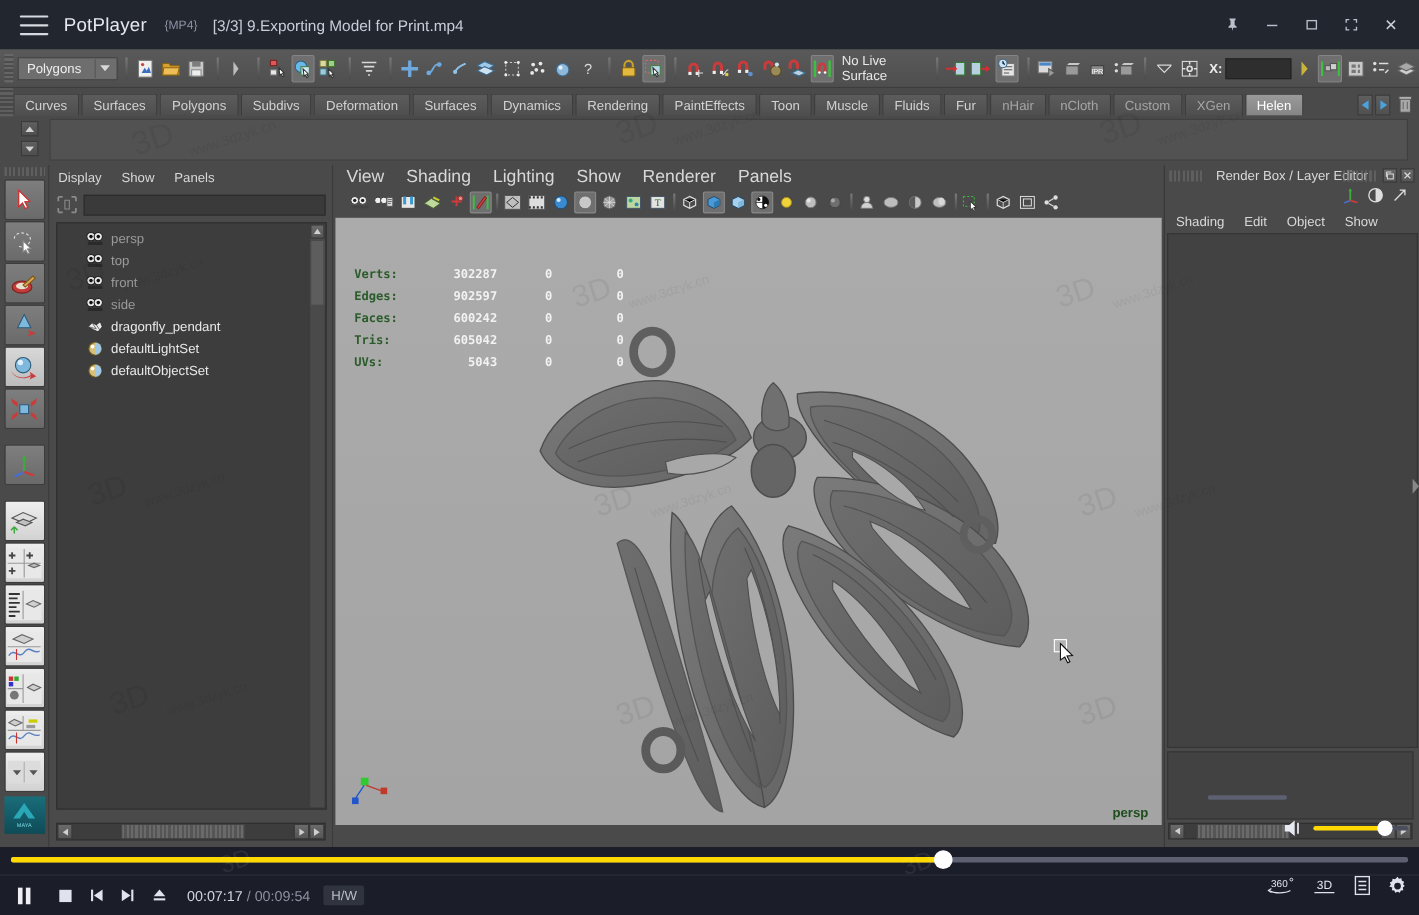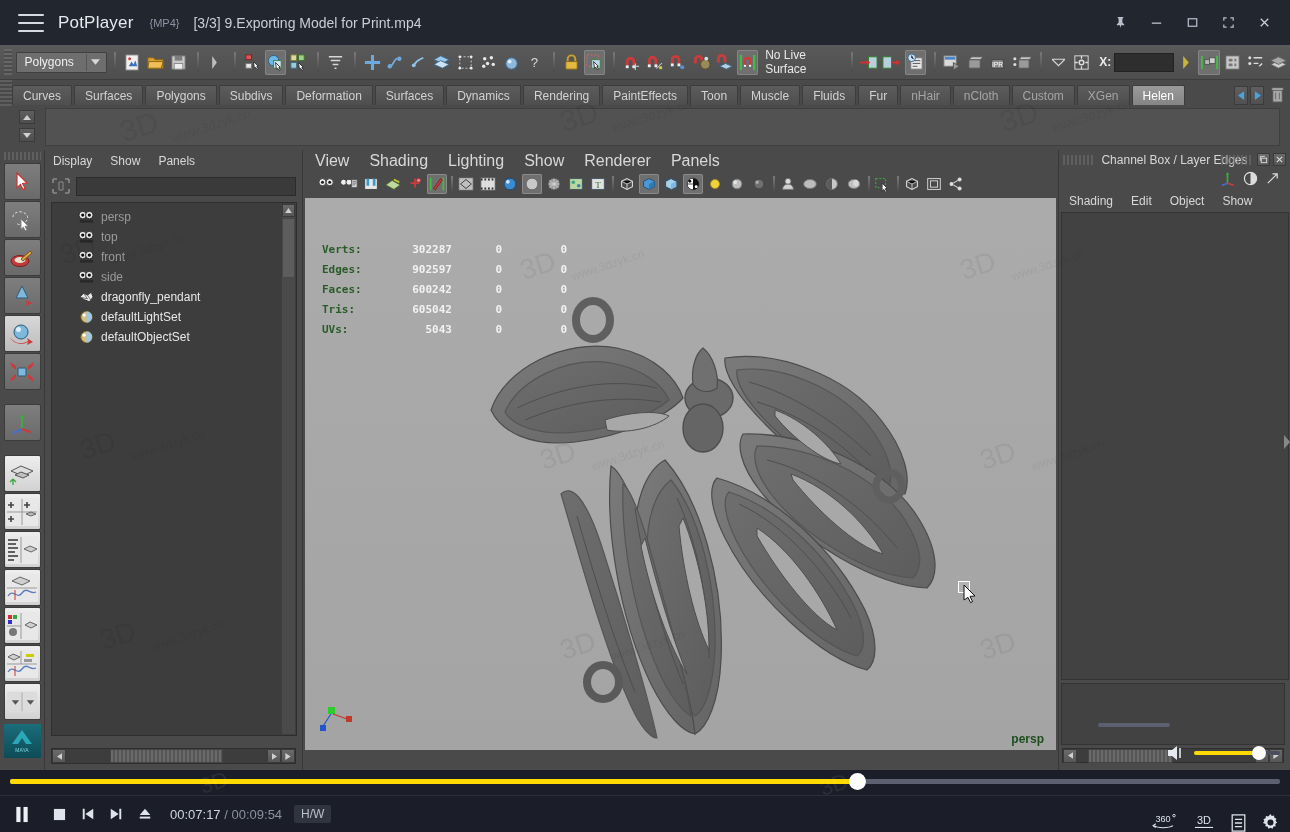--- a/index.html
+++ b/index.html
@@ -195,21 +195,21 @@
   .seek .filled{ position:absolute; left:0; top:0; height:5px; background:#ffd900; border-radius:2px;}
   .seek .knob{ position:absolute; top:-6px; width:17px; height:17px; border-radius:50%;
      background:#fff; margin-left:-8px;}
   .seekline{ position:absolute; left:0; top:25px; width:1290px; height:1px; background:#2b2f3b;}
   .controls{ position:absolute; left:0; top:26px; width:1290px; height:36px; display:flex; align-items:center;}
   .cbtn{ height:36px; display:flex; align-items:center; justify-content:center; cursor:pointer; color:#e9ecf3;}
   .time{ color:#cfd4e0; font-size:13px; margin-left:10px; }
   .time .tot{ color:#8a90a0; }
   .hw{ margin-left:12px; padding:2px 7px; color:#b9bfcc; font-size:12px;
      background:#30343f; border-radius:2px; cursor:pointer;}
-  .rightctl{ position:absolute; right:10px; top:26px; height:36px; display:flex; align-items:flex-end; gap:14px;}
+  .rightctl{ position:absolute; right:10px; top:26px; height:36px; display:flex; align-items:flex-start; gap:14px;}
   .rbtn{ color:#dfe3ec; cursor:pointer; display:flex; align-items:center;}
   .volwrap{ position:absolute; right:10px; top:-26px; display:flex; align-items:center; gap:8px;}
   .vol-track{ width:86px; height:4px; background:#4a4e5c; border-radius:2px; position:relative;}
   .vol-fill{ position:absolute; left:0; top:0; height:4px; width:66px; background:#ffd900; border-radius:2px;}
   .vol-knob{ position:absolute; left:58px; top:-5px; width:14px;height:14px; border-radius:50%; background:#fff;}
   .greybar{ position:absolute; right:110px; top:-21px; width:72px; height:4px; background:#5c6070; border-radius:2px;}
 
   
   .wm{ position:absolute; color:rgba(255,255,255,.07); font-size:13px; pointer-events:none;
      transform:rotate(-18deg); white-space:nowrap; font-family:"Liberation Sans",sans-serif;}
@@ -1171,21 +1171,21 @@
                 <path d="M1 1l11 11-5 .4 2.6 5.2-2 1-2.6-5.2L1 16z" fill="#fff" stroke="#111" stroke-width="1"></path>
               </svg>
           </div>
         </div>
         <div class="vp-footer"></div>
       </div>
 
       <div class="rpanel">
         <div class="rp-title">
           <div class="rp-dots" style="left:4px"></div>
-          <div class="t">Channel Box / Layer Edges</div>
+          <div class="t">Render Box / Layer Editor</div>
           <div class="rp-dots" style="left:162px"></div>
           <div class="rp-winbtn" style="right:20px">
             <svg width="9" height="9" viewBox="0 0 10 10">
                 <rect x="2.5" y="3.5" width="6" height="5" fill="none" stroke="#ddd"></rect>
                 <path d="M1.5 6.5V1.5h5" fill="none" stroke="#ddd"></path>
               </svg>
           </div>
           <div class="rp-winbtn" style="right:4px">
             <svg width="9" height="9" viewBox="0 0 10 10">
                 <path d="M2 2l6 6M8 2l-6 6" stroke="#ddd" stroke-width="1.2"></path>

